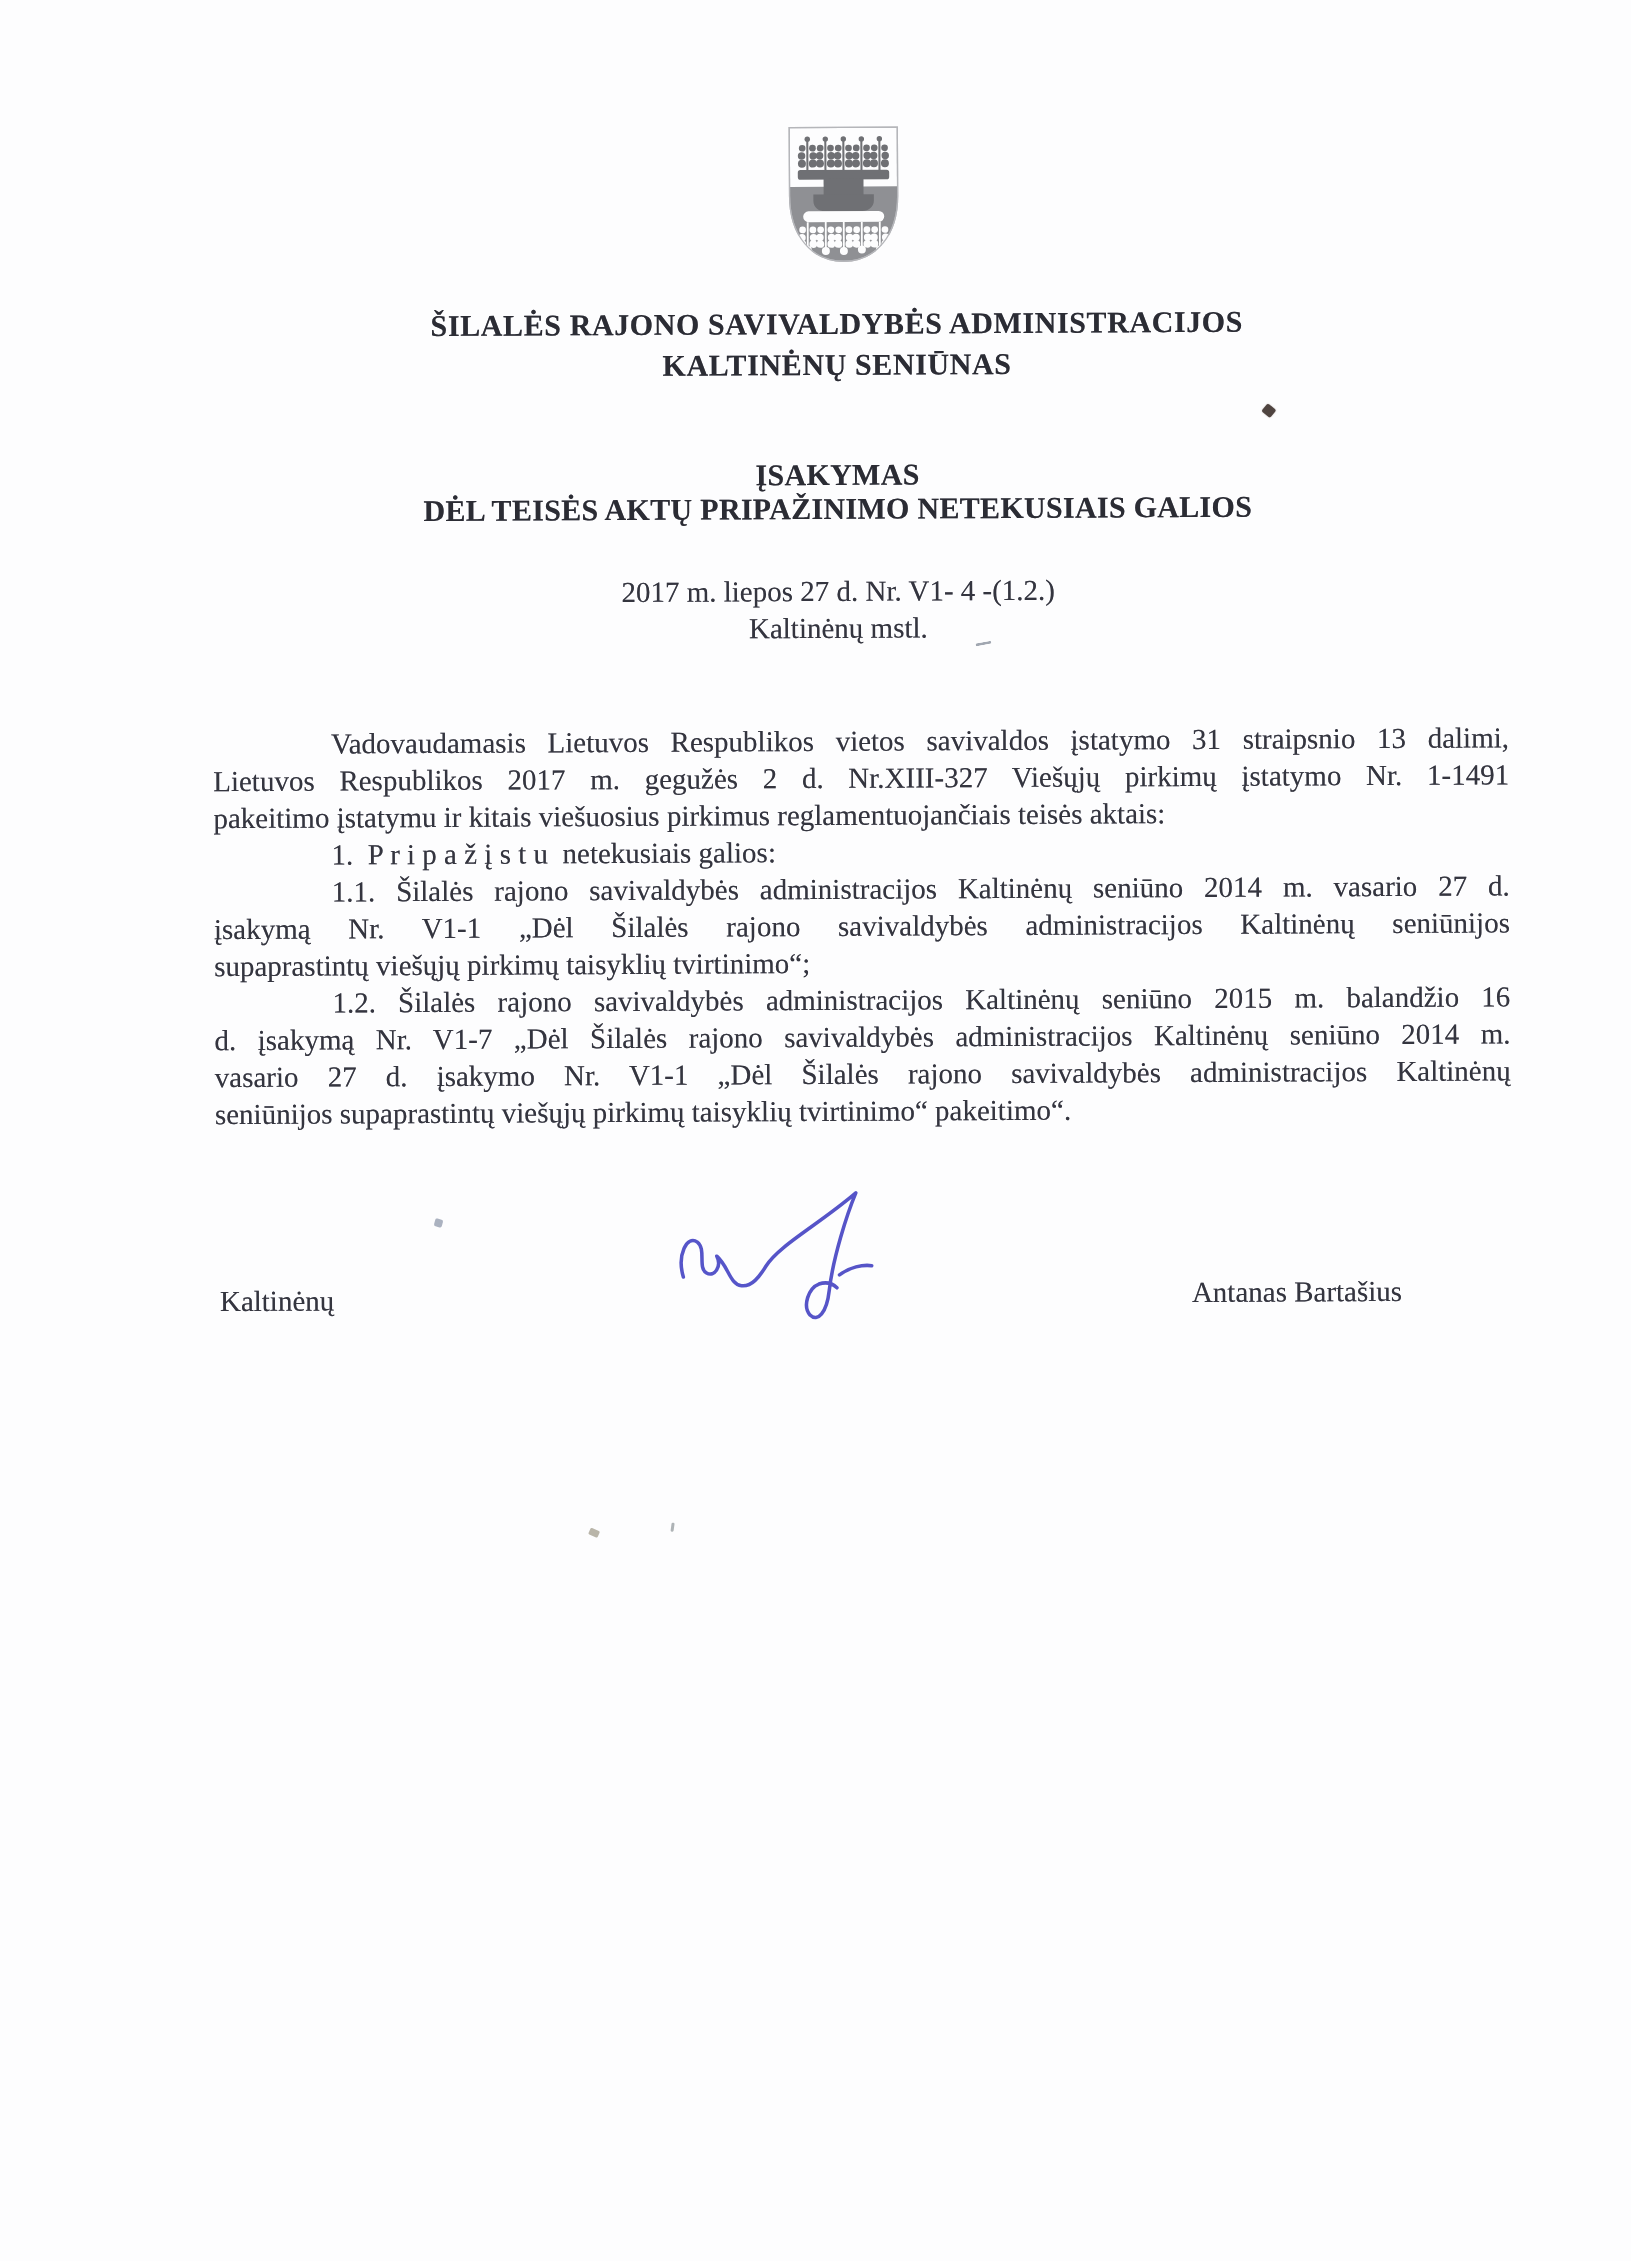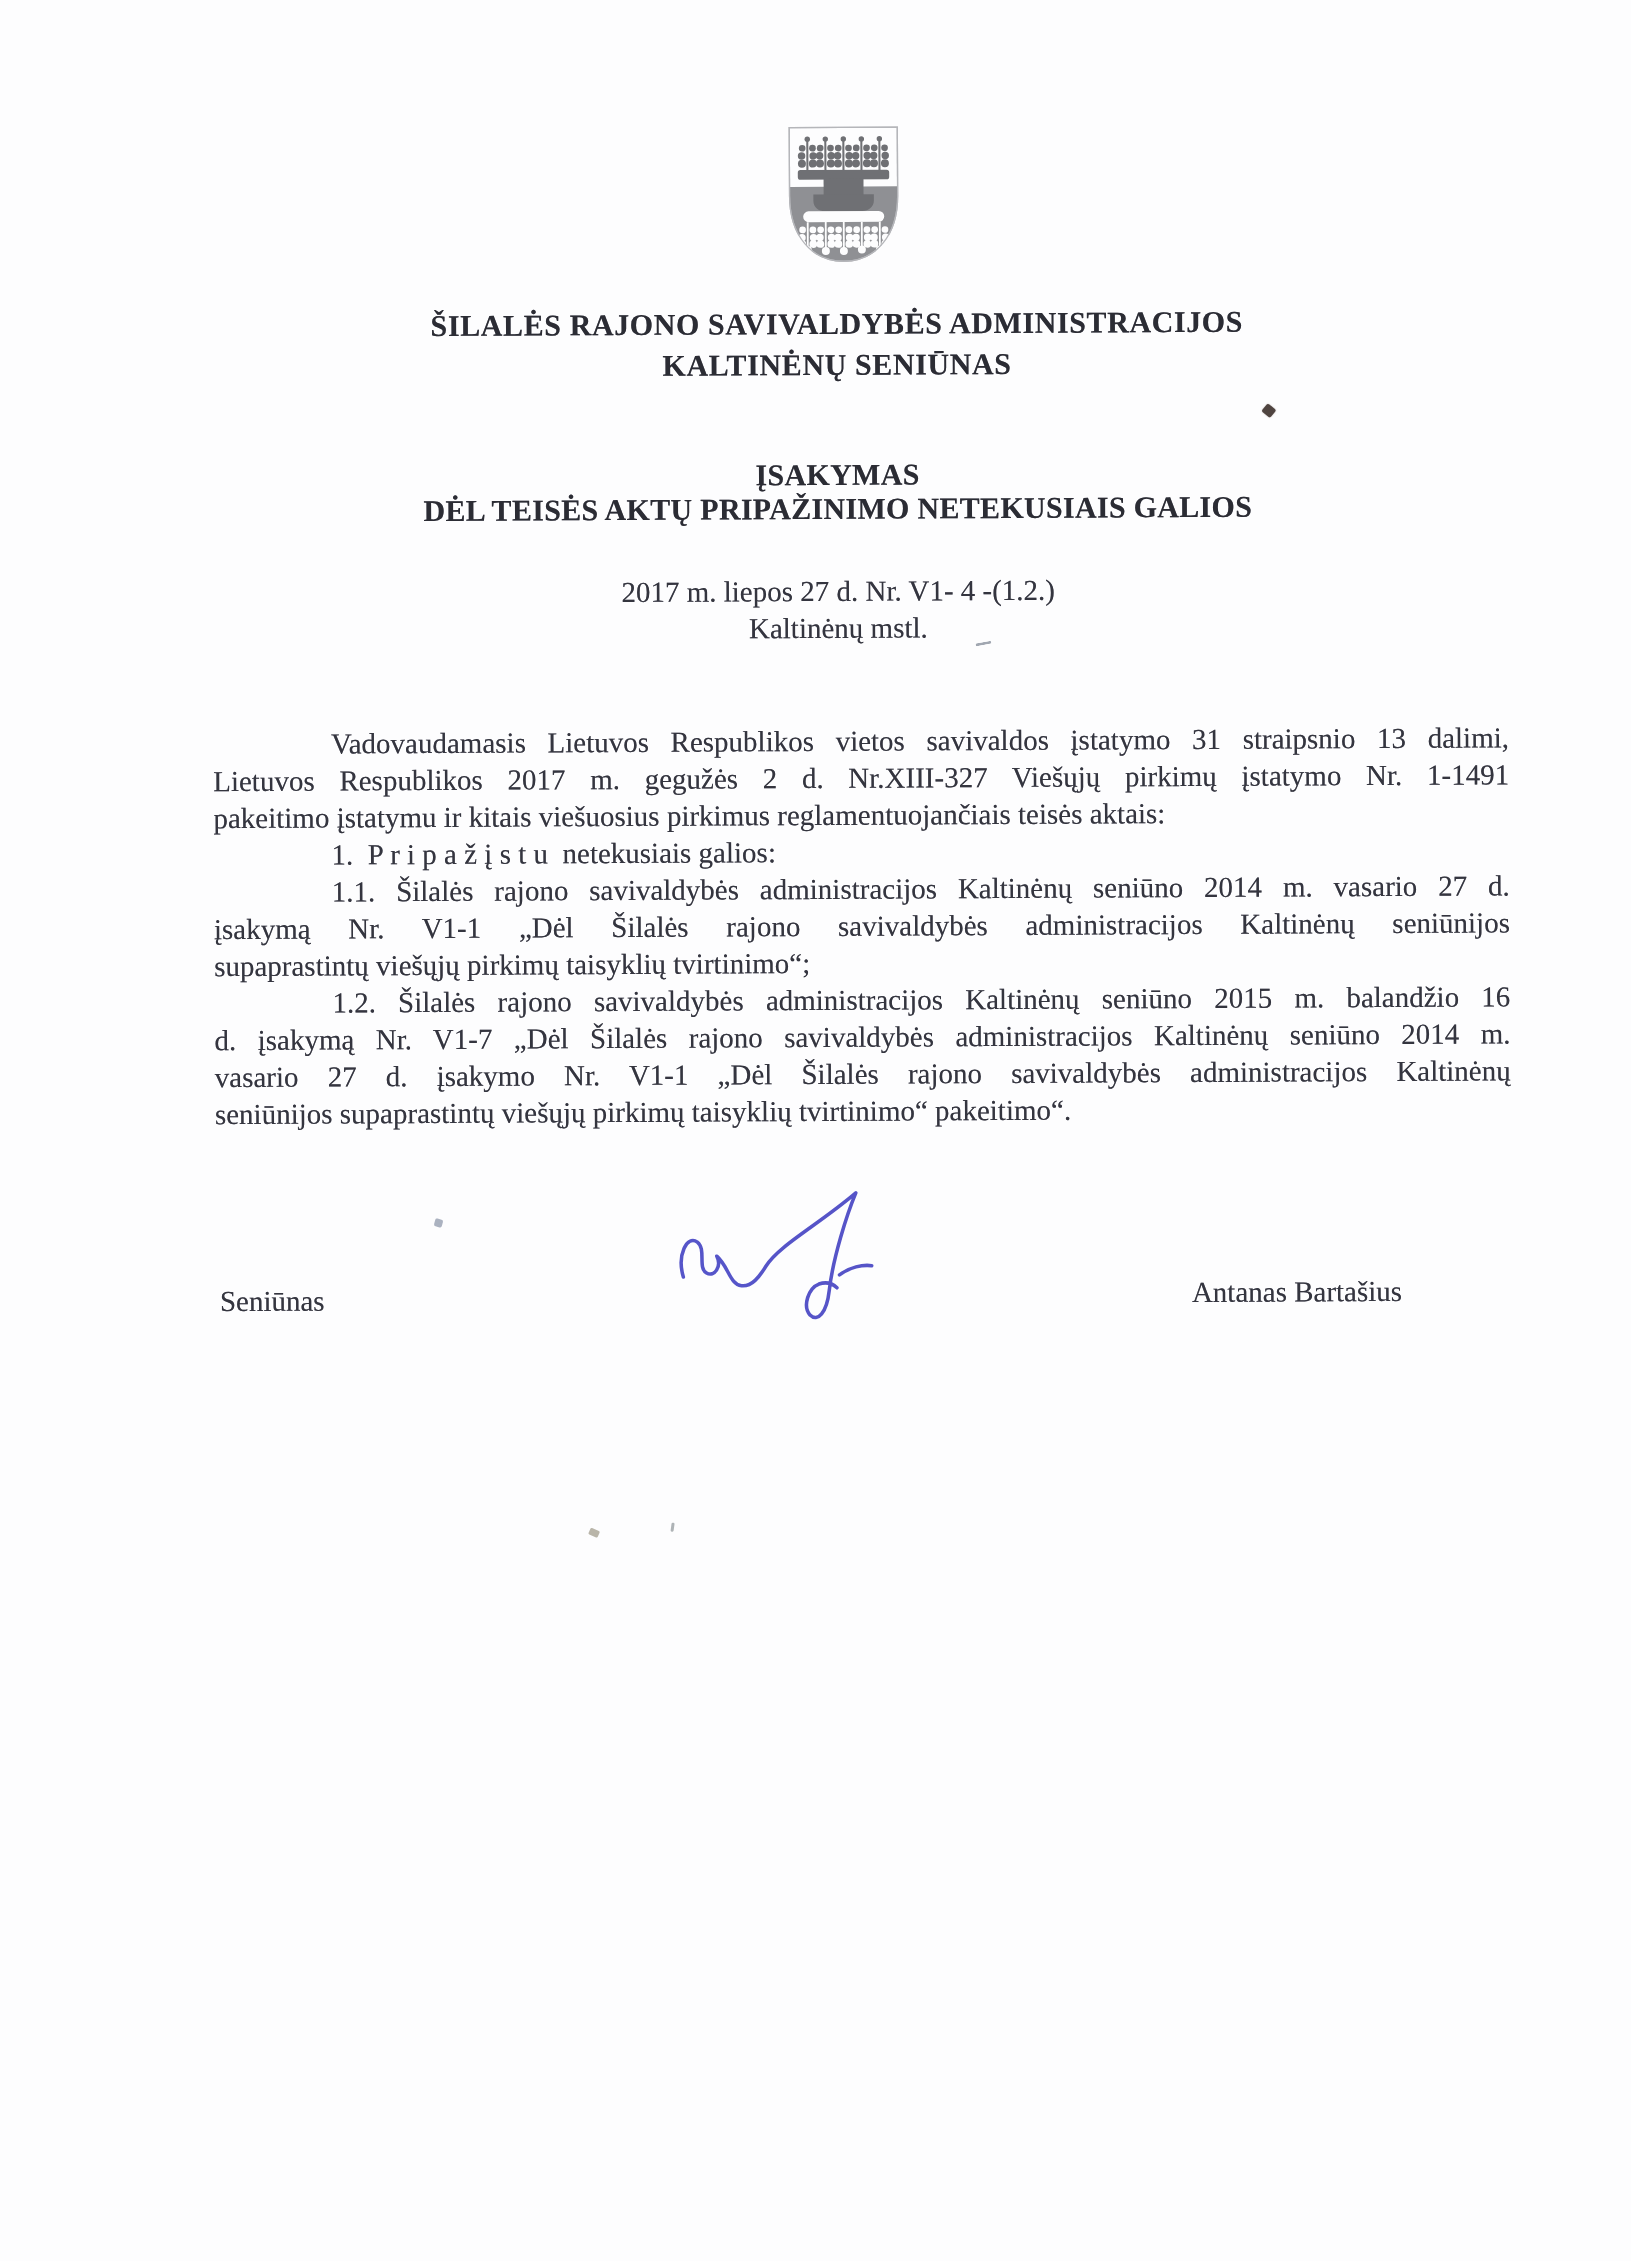--- a/index.html
+++ b/index.html
@@ -237,21 +237,21 @@
       <div class="bline ind ll pre">1.  P r i p a ž į s t u  netekusiais galios:</div>
       <div class="bline ind jl">1.1. Šilalės rajono savivaldybės administracijos Kaltinėnų seniūno 2014 m. vasario 27 d.</div>
       <div class="bline jl">įsakymą Nr. V1-1 „Dėl Šilalės rajono savivaldybės administracijos Kaltinėnų seniūnijos</div>
       <div class="bline ll">supaprastintų viešųjų pirkimų taisyklių tvirtinimo“;</div>
       <div class="bline ind jl">1.2. Šilalės rajono savivaldybės administracijos Kaltinėnų seniūno 2015 m. balandžio 16</div>
       <div class="bline jl">d. įsakymą Nr. V1-7 „Dėl Šilalės rajono savivaldybės administracijos Kaltinėnų seniūno 2014 m.</div>
       <div class="bline jl">vasario 27 d. įsakymo Nr. V1-1 „Dėl Šilalės rajono savivaldybės administracijos Kaltinėnų</div>
       <div class="bline ll">seniūnijos supaprastintų viešųjų pirkimų taisyklių tvirtinimo“ pakeitimo“.</div>
     </div>
 
-    <div class="signer-role scan-text">Seniūnas</div>
+    <div class="signer-role scan-text">Kaltinėnų</div>
     <div class="signer-name scan-text">Antanas Bartašius</div>
 
     <svg class="sig-svg" viewBox="0 0 2528 3504" aria-hidden="true">
       <g fill="none" stroke="var(--signature-ink)" stroke-width="5.5" stroke-linecap="round" stroke-linejoin="round" opacity="0.92">
         <path d="M1058 1978
           C1048 1944 1064 1912 1080 1924
           C1094 1935 1080 1964 1094 1972
           C1106 1979 1118 1962 1110 1946
           C1128 1962 1130 1990 1148 1992
           C1164 1994 1176 1978 1186 1962

